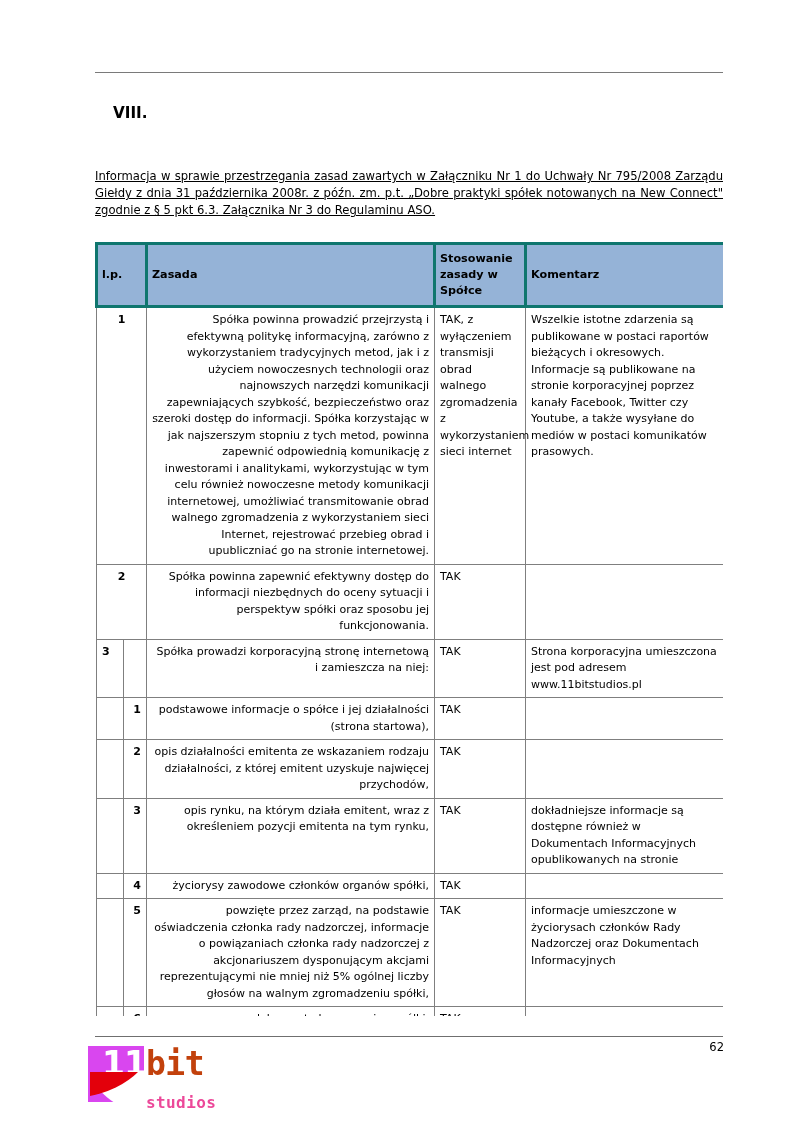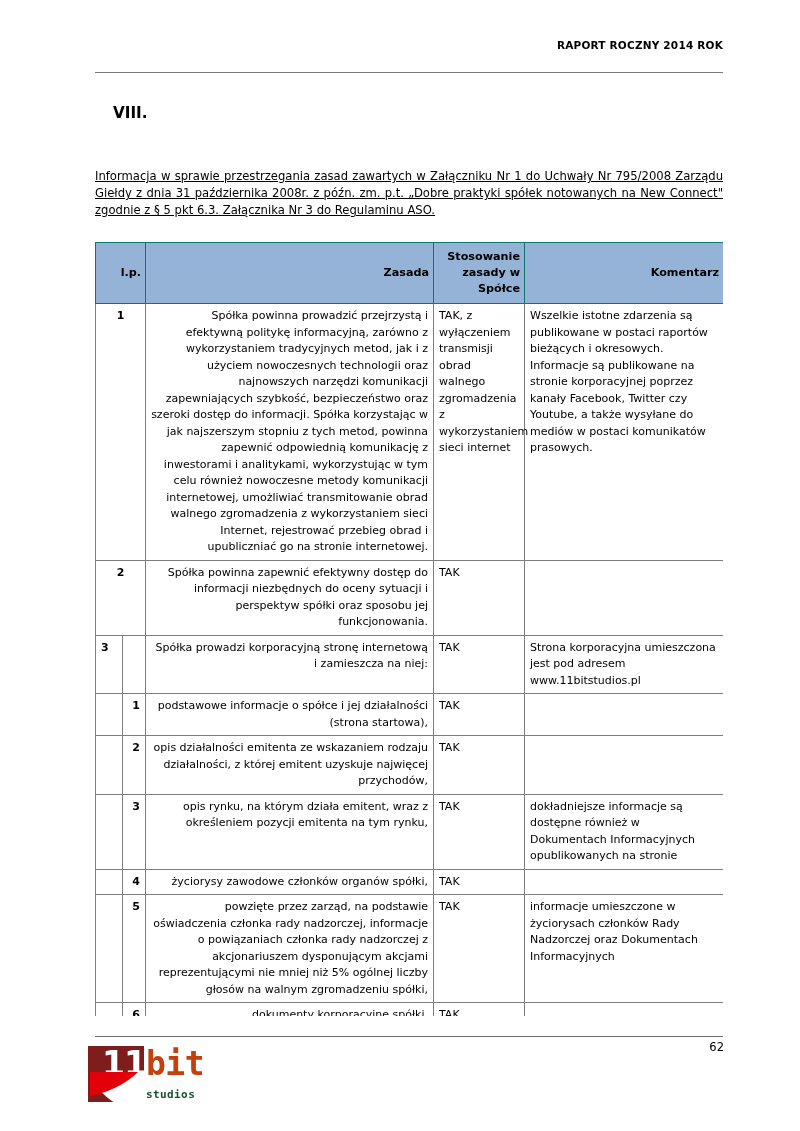--- a/index.html
+++ b/index.html
@@ -88,27 +88,27 @@
     font-size: 11px;
   }
   table.dp td, table.dp th {
     border: 1px solid #7f7f7f;
     vertical-align: top;
     padding: 4px 5px 4px 5px;
     line-height: 16.5px;
   }
   table.dp thead th {
     background: #95b3d7;
-    text-align: right;
+    text-align: left;
     vertical-align: middle;
     font-weight: bold;
     font-size: 11.2px;
     line-height: 16px;
     padding: 6px 4px;
-    border: 1px solid #0f766e;
+    border: 3px solid #0f766e;
   }
   .c-lp   { width: 27px; }
   .c-lp2  { width: 23px; }
   .c-zas  { width: 288px; }
   .c-sto  { width: 91px; }
   .c-kom  { width: 199px; }
 
   td.num {
     text-align: center;
     font-weight: bold;
@@ -152,21 +152,21 @@
     position: absolute;
     top: 1046px;
     left: 88px;
     width: 146px;
     height: 62px;
   }
   .logo-sq {
     position: absolute;
     left: 0; top: 0;
     width: 56px; height: 56px;
-    background: #7f1d1d;
+    background: #d946ef;
     overflow: hidden;
   }
   .logo-11 {
     position: absolute;
     left: 14px; top: 1px;
     color: #ffffff;
     font-family: "DejaVu Sans", "Liberation Sans", sans-serif;
     font-weight: bold;
     font-size: 33px;
     line-height: 33px;
@@ -203,42 +203,41 @@
     font-family: "DejaVu Sans Mono", "Liberation Mono", monospace;
     font-weight: bold;
     font-size: 33px;
     line-height: 27px;
     letter-spacing: -0.5px;
     color: #c2410c;
   }
   .logo-studios {
     font-family: "DejaVu Sans Mono", "Liberation Mono", monospace;
     font-weight: bold;
-    font-size: 11px;
+    font-size: 16px;
     line-height: 14px;
     letter-spacing: 0.4px;
-    color: #14532d;
-    margin-top: 11px;
+    color: #ec4899;
+    margin-top: 19px;
   }
   .page-num {
     position: absolute;
     top: 1040px;
     left: 690px;
     width: 34px;
     text-align: right;
     font-size: 11.5px;
   }
 </style>
 </head>
 <body>
 
 <div class="page">
 
   <div class="doc-header">
-    <div class="hdr-line">RAPORT ROCZNY 2014 ROK</div>
   </div>
   <div class="hdr-rule"></div>
 
   <div class="sect-title">
     <div class="sect-num">VIII.</div>
   </div>
 
   <div class="intro">Informacja w sprawie przestrzegania zasad zawartych w Załączniku Nr 1 do Uchwały Nr 795/2008 Zarządu Giełdy z dnia 31 października 2008r. z późn. zm. p.t. „Dobre praktyki spółek notowanych na New Connect" zgodnie z § 5 pkt 6.3. Załącznika Nr 3 do Regulaminu ASO.</div>
 
   <div class="tbl-wrap">

